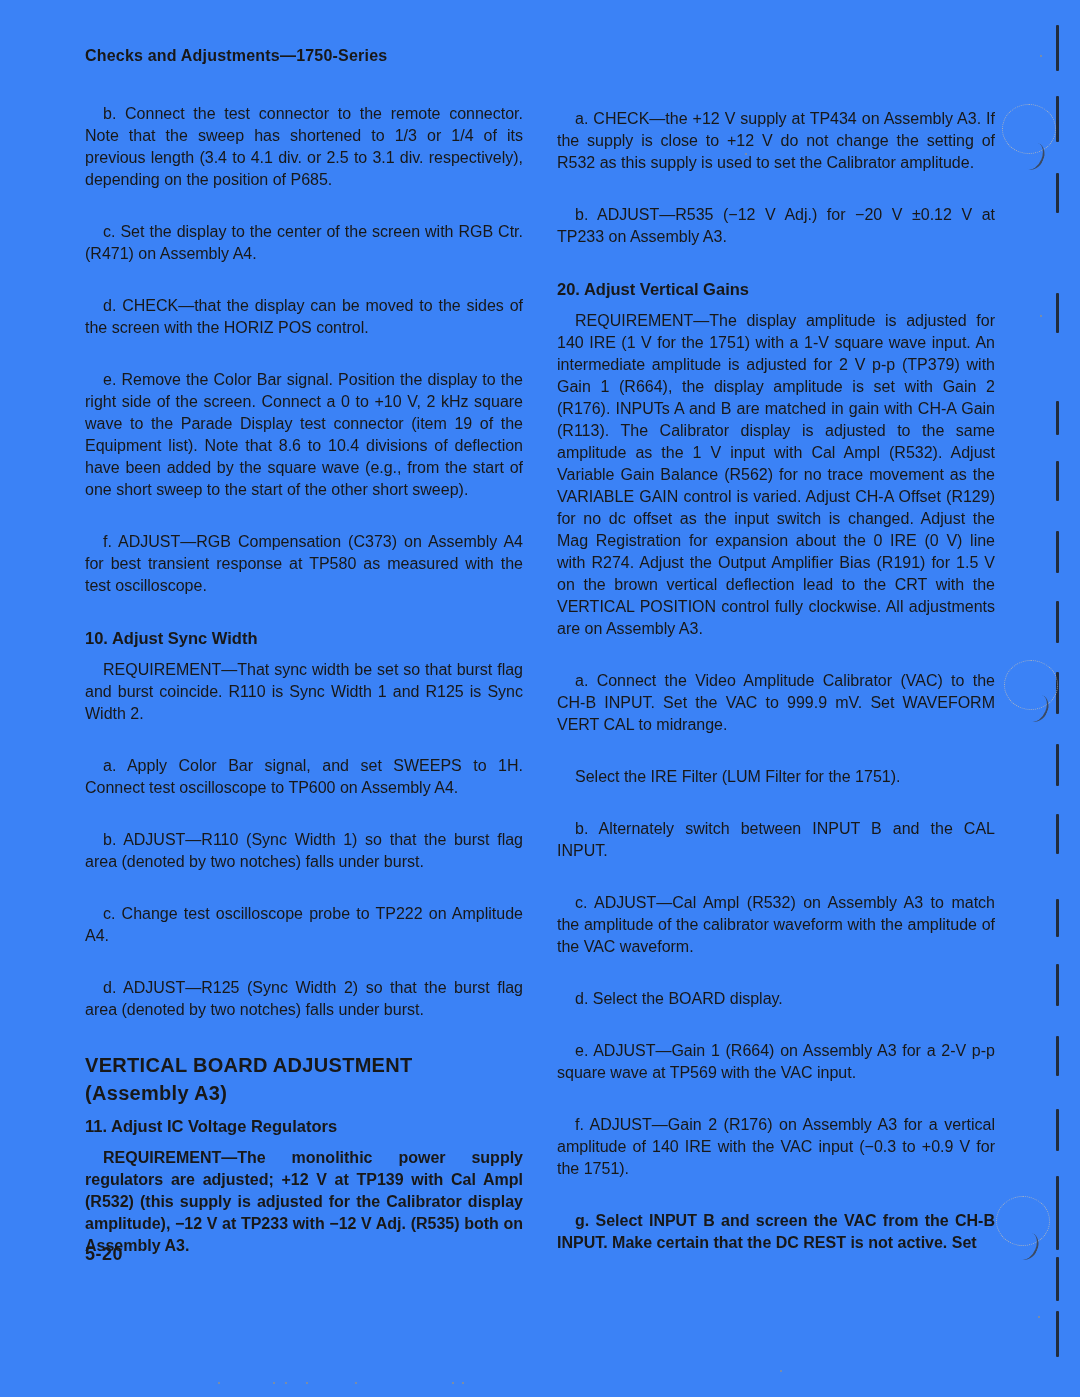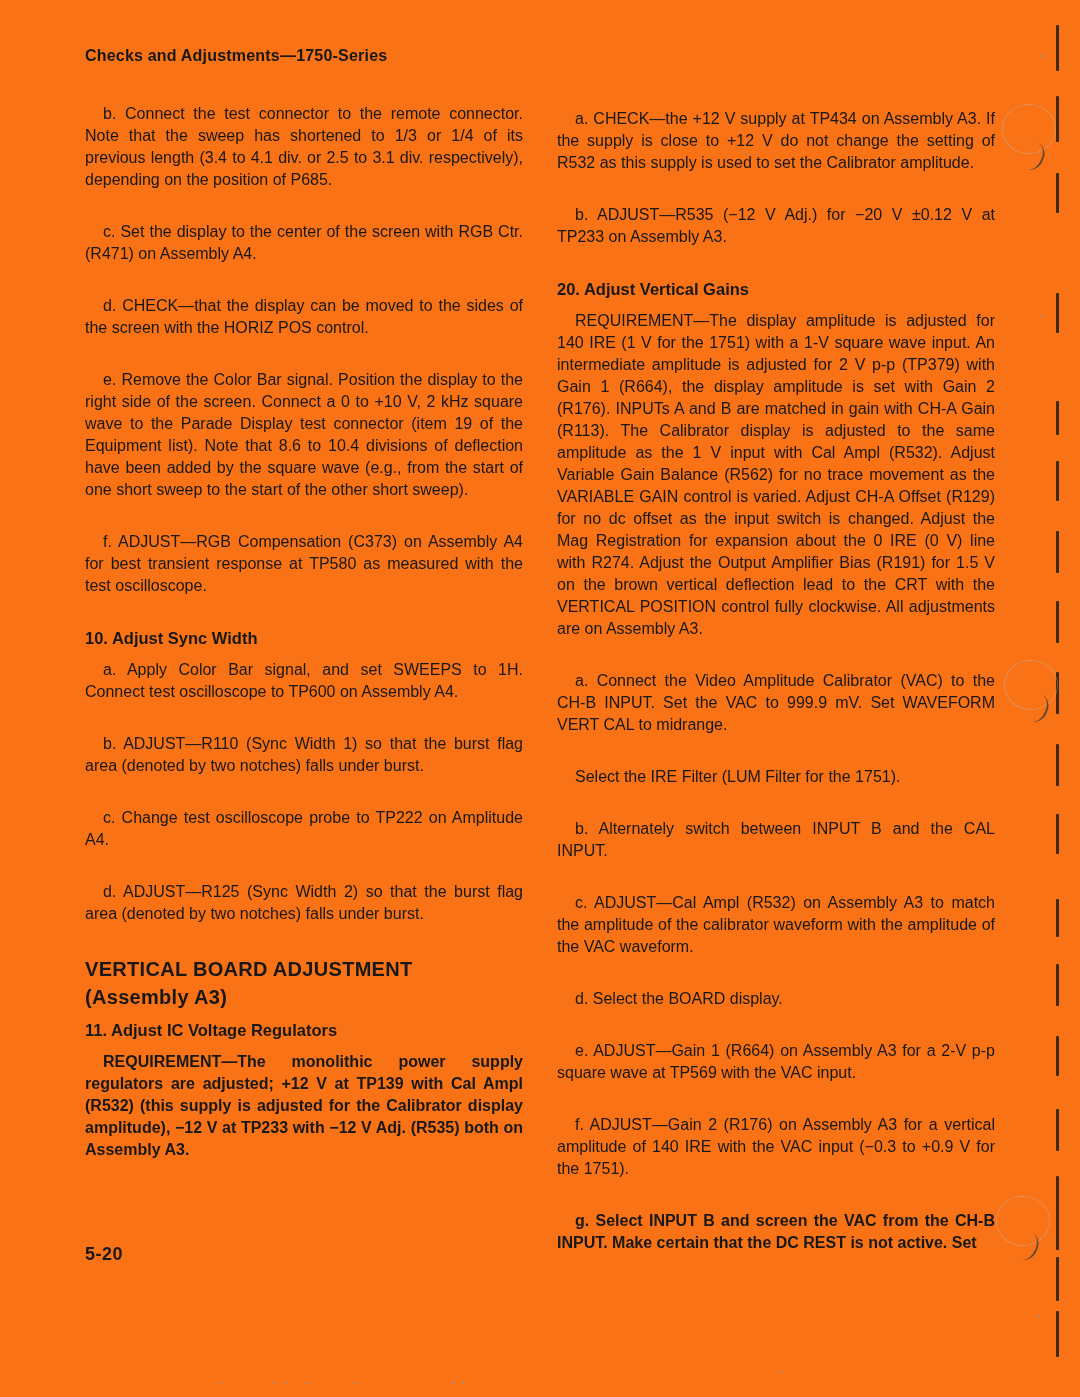--- a/index.html
+++ b/index.html
@@ -2,21 +2,21 @@
 <html><head>
 <meta charset="utf-8">
 <style>
   html,body{margin:0;padding:0;}
   body{
     width:1080px;height:1397px;position:relative;overflow:hidden;
     background:#ffffff;
     font-family:"Liberation Sans",sans-serif;
     color:#181818;
   }
-  .page{position:absolute;inset:0;background:#f97316;}
+  .page{position:absolute;inset:0;background:#3b82f6;}
   .col{
     position:absolute;top:45px;width:438px;
     font-size:16px;line-height:22px;
   }
   #col-left{left:85px;}
   #col-right{left:557px;padding-top:63px;}
   .running-header{
     font-size:16px;font-weight:bold;margin:0 0 36px 0;line-height:22px;
     letter-spacing:.2px;
   }
@@ -56,20 +56,21 @@
 
   <div class="col" id="col-left">
     <h2 class="running-header">Checks and Adjustments—1750-Series</h2>
     <div id="left-blocks">
         <p class="blk-step">b. Connect the test connector to the remote connector. Note that the sweep has shortened to 1/3 or 1/4 of its previous length (3.4 to 4.1 div. or 2.5 to 3.1 div. respectively), depending on the position of P685.</p>
         <p class="blk-step">c. Set the display to the center of the screen with RGB Ctr. (R471) on Assembly A4.</p>
         <p class="blk-step">d. CHECK—that the display can be moved to the sides of the screen with the HORIZ POS control.</p>
         <p class="blk-step">e. Remove the Color Bar signal. Position the display to the right side of the screen. Connect a 0 to +10 V, 2 kHz square wave to the Parade Display test connector (item 19 of the Equipment list). Note that 8.6 to 10.4 divisions of deflection have been added by the square wave (e.g., from the start of one short sweep to the start of the other short sweep).</p>
         <p class="blk-step">f. ADJUST—RGB Compensation (C373) on Assembly A4 for best transient response at TP580 as measured with the test oscilloscope.</p>
         <h3 class="blk-heading">10. Adjust Sync Width</h3>
+        <p class="blk-step">REQUIREMENT—That sync width be set so that burst flag and burst coincide. R110 is Sync Width 1 and R125 is Sync Width 2.</p>
         <p class="blk-step">a. Apply Color Bar signal, and set SWEEPS to 1H. Connect test oscilloscope to TP600 on Assembly A4.</p>
         <p class="blk-step">b. ADJUST—R110 (Sync Width 1) so that the burst flag area (denoted by two notches) falls under burst.</p>
         <p class="blk-step">c. Change test oscilloscope probe to TP222 on Amplitude A4.</p>
         <p class="blk-step">d. ADJUST—R125 (Sync Width 2) so that the burst flag area (denoted by two notches) falls under burst.</p>
         <div class="blk-title">
           <div>VERTICAL BOARD ADJUSTMENT</div>
           <div>(Assembly A3)</div>
         </div>
         <h3 class="blk-heading">11. Adjust IC Voltage Regulators</h3>
         <p class="blk-step">REQUIREMENT—The monolithic power supply regulators are adjusted; +12 V at TP139 with Cal Ampl (R532) (this supply is adjusted for the Calibrator display amplitude), −12 V at TP233 with −12 V Adj. (R535) both on Assembly A3.</p>

